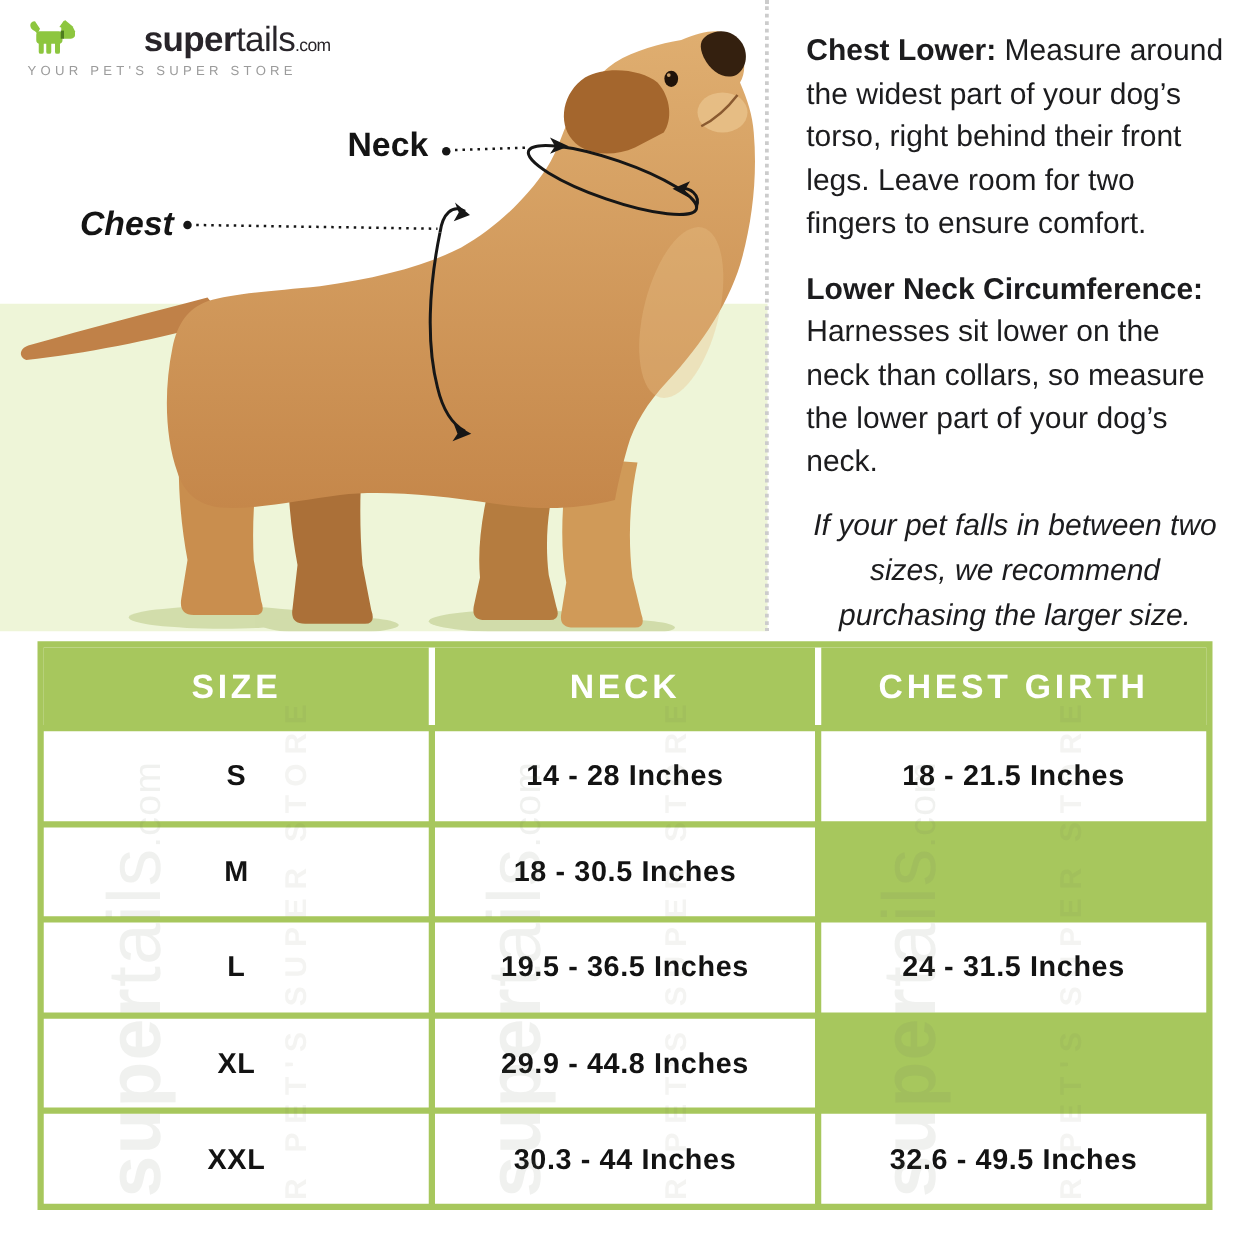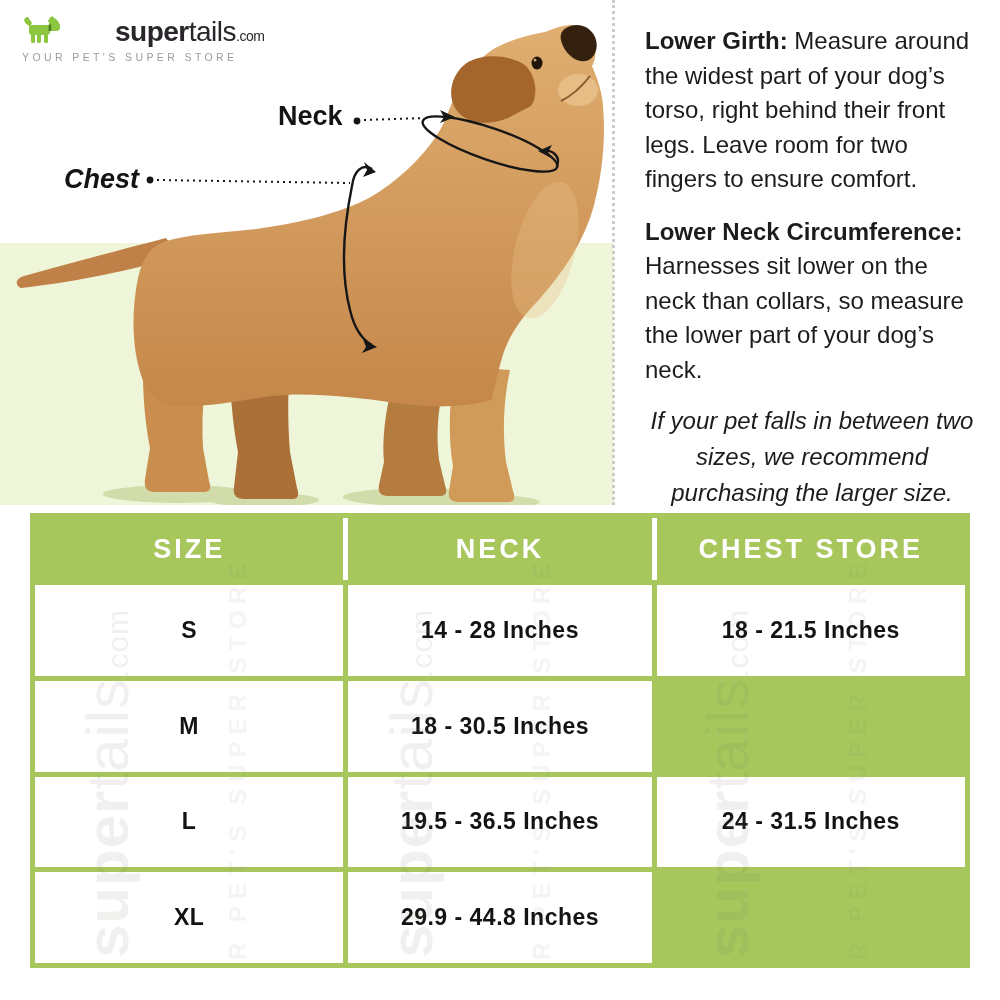--- a/index.html
+++ b/index.html
@@ -142,49 +142,54 @@
     </div>
     <div class="tagline">YOUR PET'S SUPER STORE</div>
   </div>
 
   <div class="diagram-label neck-label">Neck</div>
   <div class="diagram-label chest-label">Chest</div>
 
   <div class="divider"></div>
 
   <div class="hero-right">
-    <p><b>Lower Girth:</b> <span>Measure around the widest part of your dog’s torso, right behind their front legs. Leave room for two fingers to ensure comfort.</span></p>
+    <p><b>Chest Lower:</b> <span>Measure around the widest part of your dog’s torso, right behind their front legs. Leave room for two fingers to ensure comfort.</span></p>
     <p><b>Lower Neck Circumference:</b> <span>Harnesses sit lower on the neck than collars, so measure the lower part of your dog’s neck.</span></p>
     <p class="note">If your pet falls in between two sizes, we recommend purchasing the larger size.</p>
   </div>
 
   <div class="size-table">
     <div class="trow thead">
       <div class="cell">SIZE</div>
       <div class="cell">NECK</div>
-      <div class="cell">CHEST STORE</div>
+      <div class="cell">CHEST GIRTH</div>
     </div>
 
     <div class="trow tdata">
       <div class="cell">S</div>
       <div class="cell">14 - 28 Inches</div>
       <div class="cell">18 - 21.5 Inches</div>
     </div>
     <div class="trow tdata">
       <div class="cell">M</div>
       <div class="cell">18 - 30.5 Inches</div>
     </div>
     <div class="trow tdata">
       <div class="cell">L</div>
       <div class="cell">19.5 - 36.5 Inches</div>
       <div class="cell">24 - 31.5 Inches</div>
     </div>
     <div class="trow tdata">
       <div class="cell">XL</div>
       <div class="cell">29.9 - 44.8 Inches</div>
+    </div>
+    <div class="trow tdata">
+      <div class="cell">XXL</div>
+      <div class="cell">30.3 - 44 Inches</div>
+      <div class="cell">32.6 - 49.5 Inches</div>
     </div>
 
     <div class="wm-layer">
       <div class="wm wm-big" style="left:48px;  top:445px;"><span class="super">super</span><span>tails</span><span class="com">.com</span></div>
       <div class="wm wm-tag" style="left:196px; top:520px;">YOUR PET'S SUPER STORE</div>
       <div class="wm wm-big" style="left:352px; top:445px;"><span class="super">super</span><span>tails</span><span class="com">.com</span></div>
       <div class="wm wm-tag" style="left:500px; top:520px;">YOUR PET'S SUPER STORE</div>
       <div class="wm wm-big" style="left:668px; top:445px;"><span class="super">super</span><span>tails</span><span class="com">.com</span></div>
       <div class="wm wm-tag" style="left:816px; top:520px;">YOUR PET'S SUPER STORE</div>
     </div>

